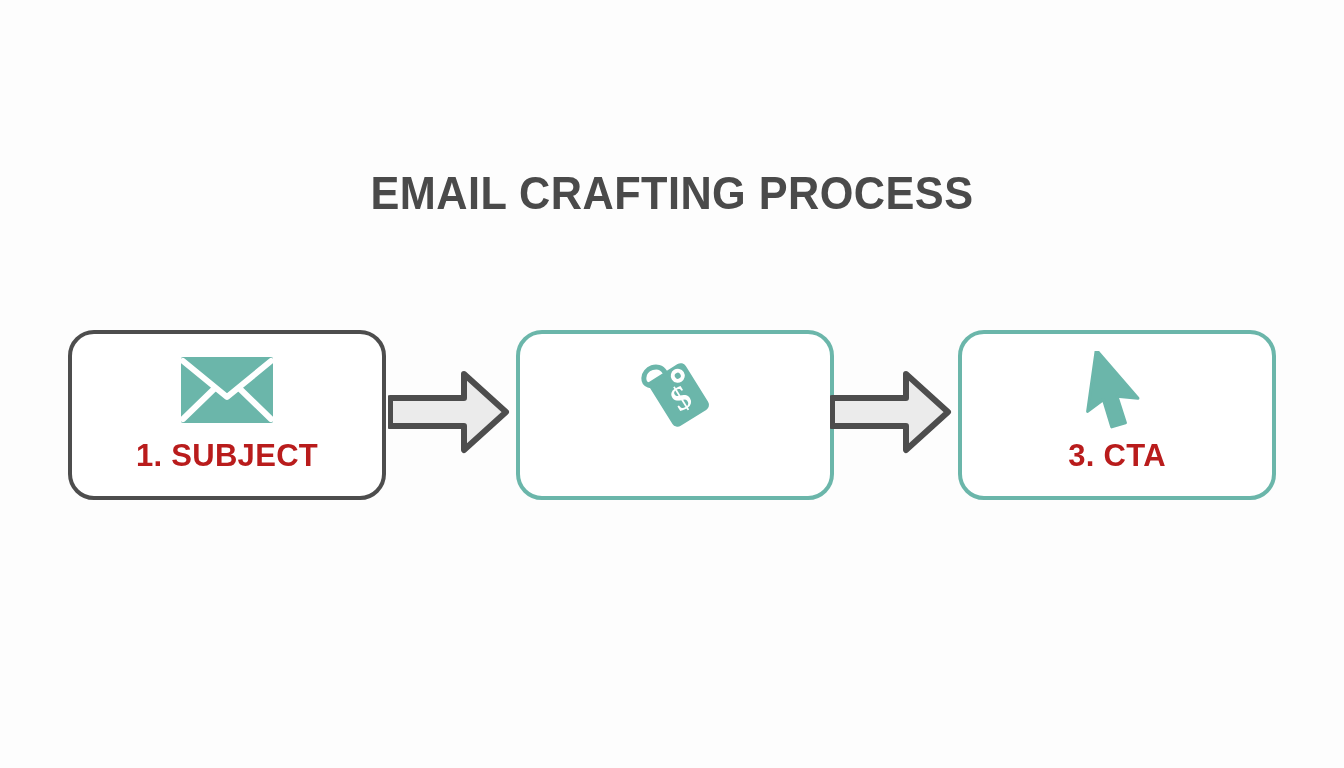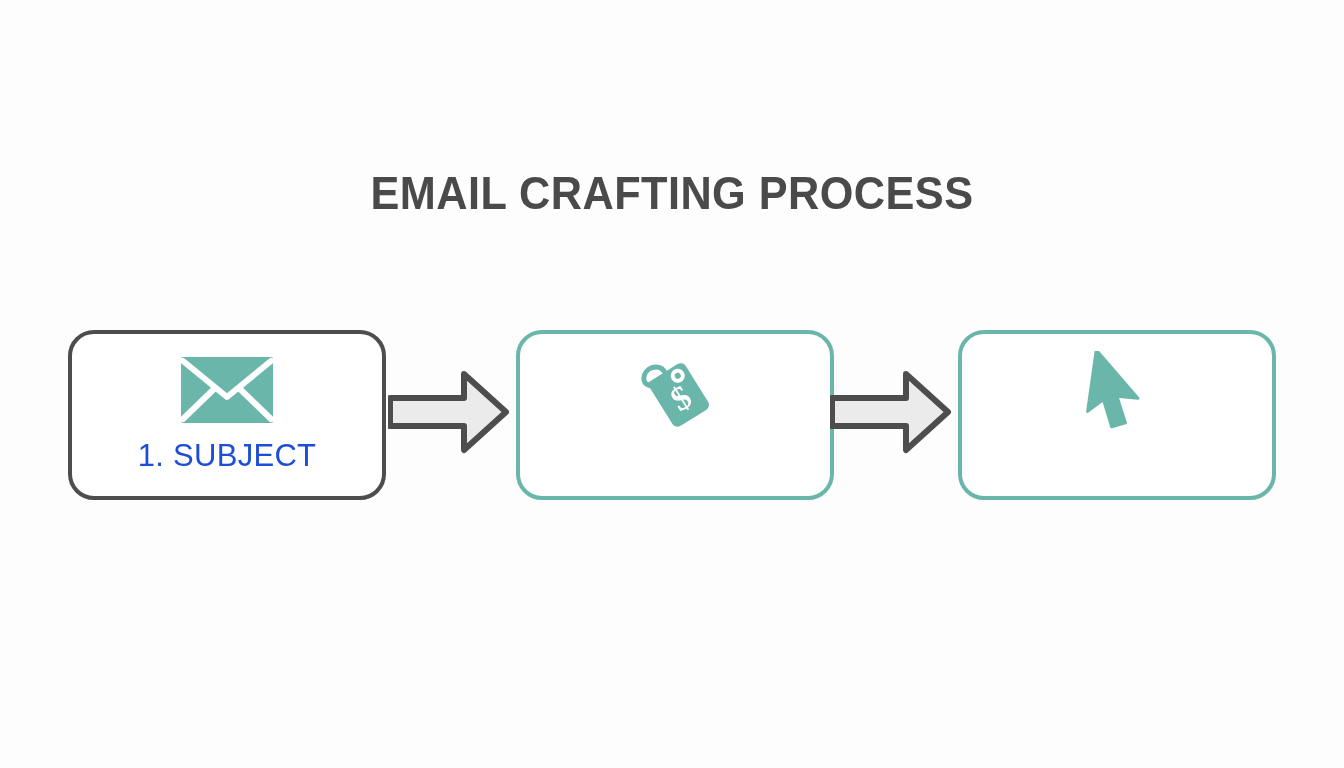--- a/index.html
+++ b/index.html
@@ -75,22 +75,22 @@
   .step-icon svg { display: block; }
 
   .step-label {
     position: absolute;
     left: 0;
     top: 104px;
     width: 100%;
     text-align: center;
     font-family: "Liberation Sans", sans-serif;
     font-size: 31px;
-    font-weight: normal;
-    color: #1d4ed8;
+    font-weight: bold;
+    color: #b91c1c;
     letter-spacing: 0.3px;
     white-space: nowrap;
   }
 
   
   .flow-arrow {
     position: absolute;
     top: 40px;
     width: 122px;
     height: 88px;
@@ -146,16 +146,17 @@
         <path d="M2 30 L76 30 L76 6 L118 44 L76 82 L76 58 L2 58 Z" fill="#ebebeb" stroke="#4d4d4d" stroke-width="6" stroke-linejoin="round" stroke-linecap="round"></path>
       </svg>
     </div>
 
     <div class="step-box s3">
       <div class="step-icon">
         <svg width="64" height="78" viewBox="0 0 64 78" aria-hidden="true">
           <path d="M6 2 L6 64 L20 50 L32 76 L45 70 L33 45 L54 44 Z" fill="#6bb6aa" stroke="#6bb6aa" stroke-width="3" stroke-linejoin="round" transform="rotate(8 30 38)"></path>
         </svg>
       </div>
+      <div class="step-label">3. CTA</div>
     </div>
 
   </div>
 </div>
 
 </body></html>

